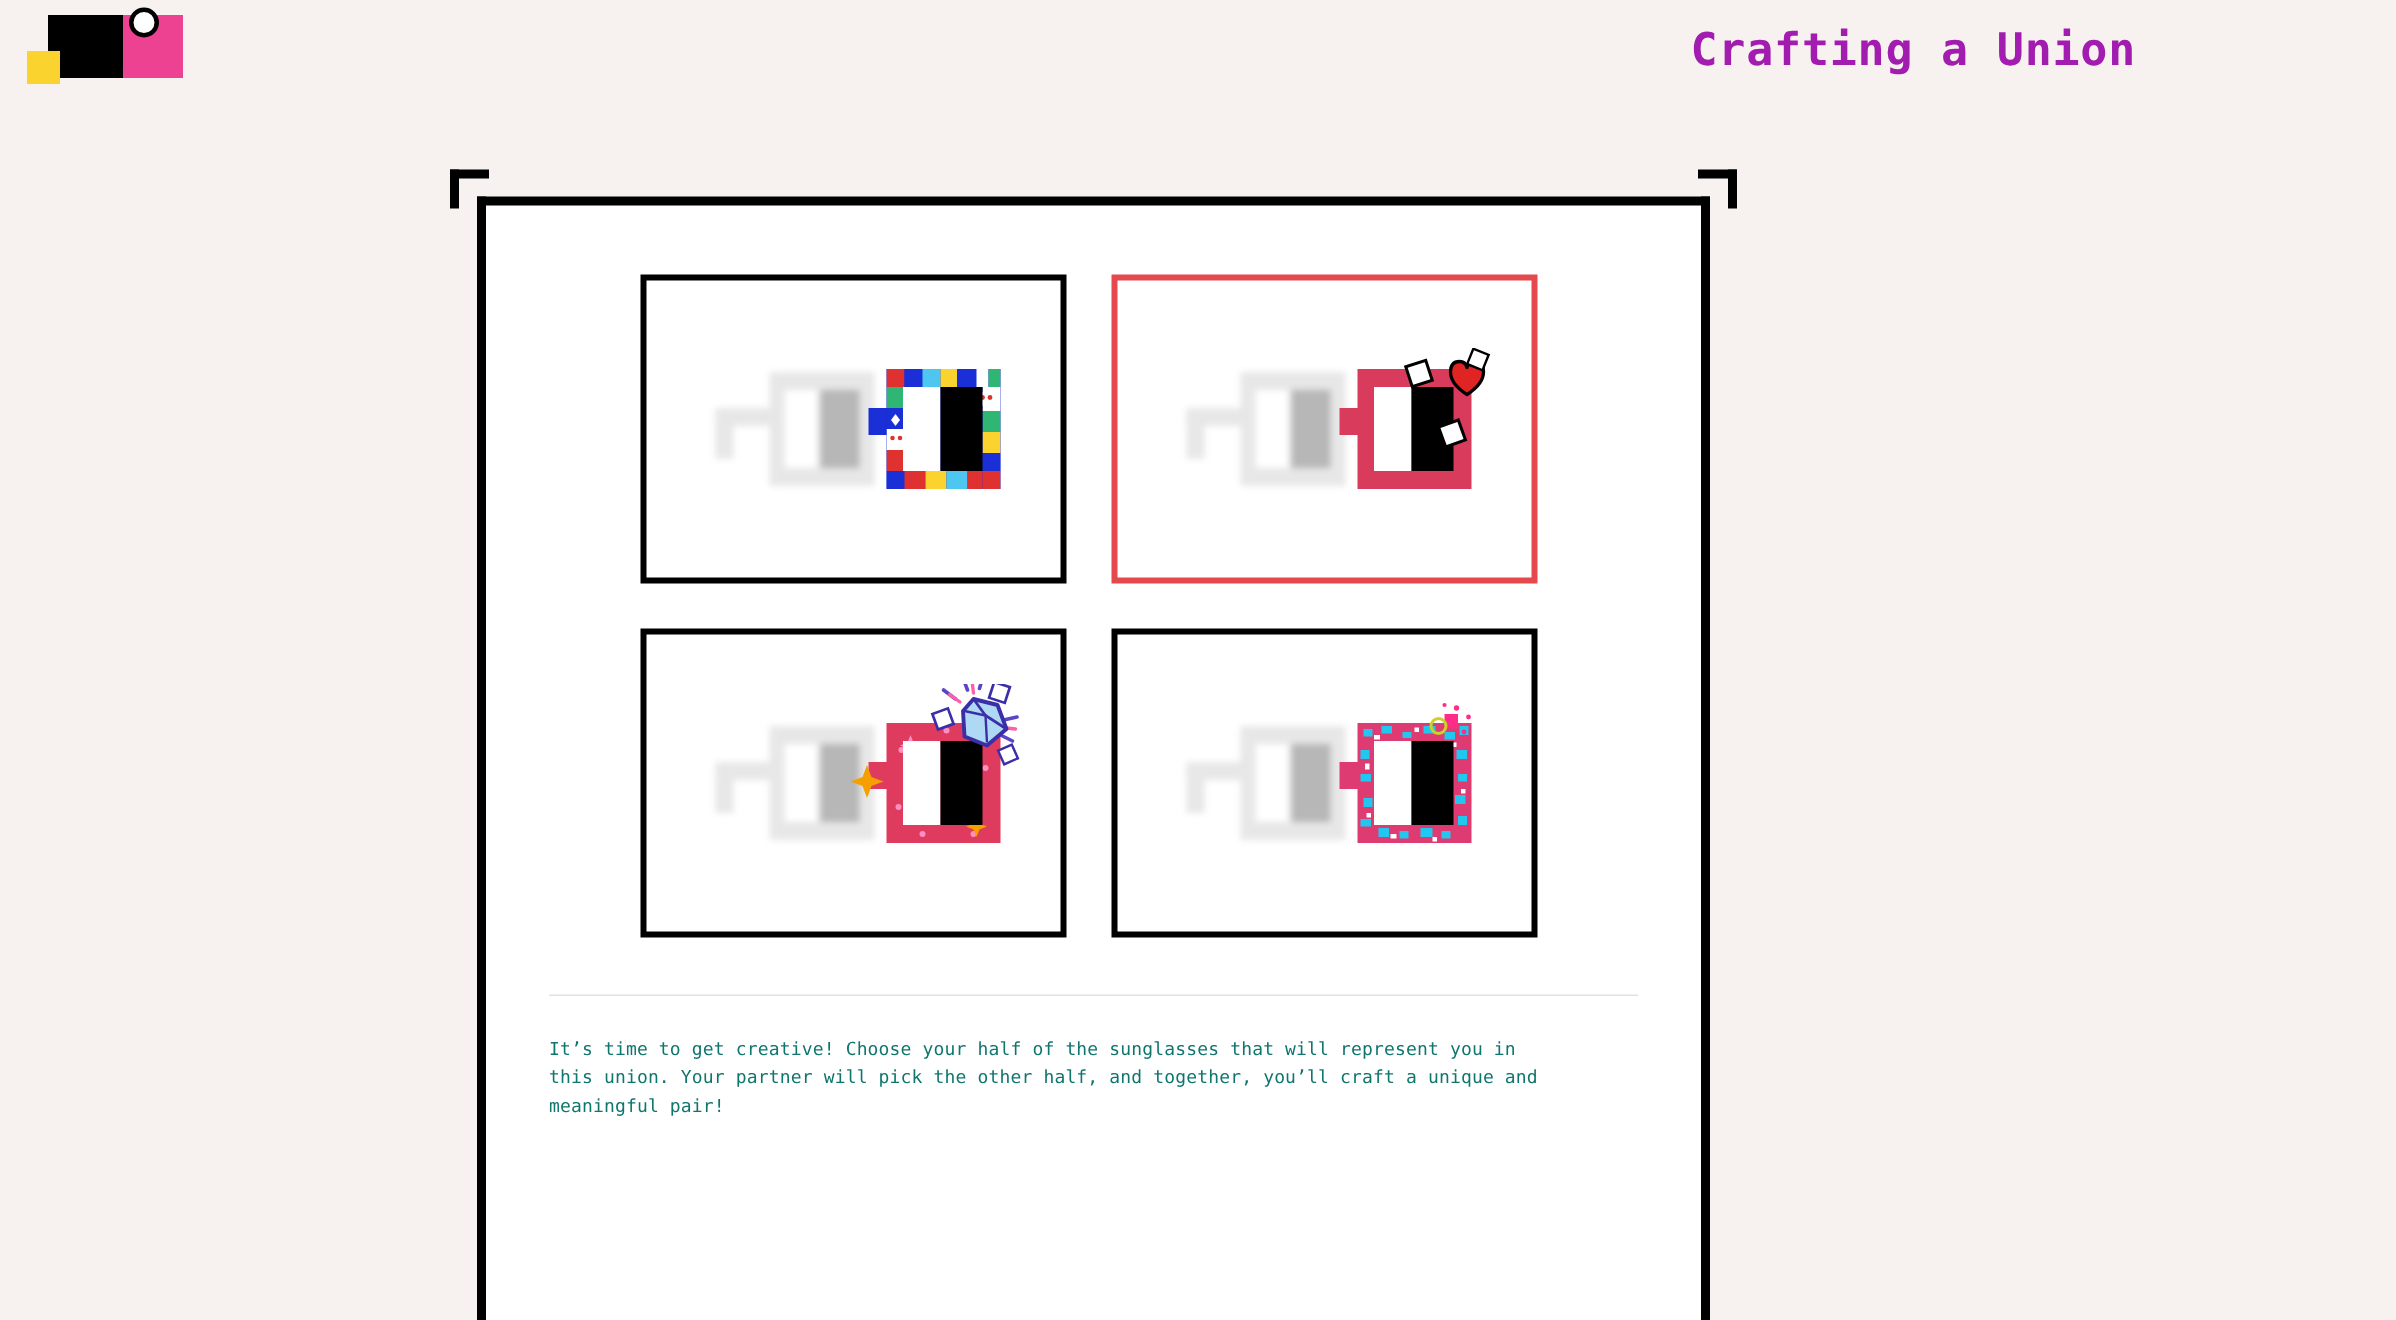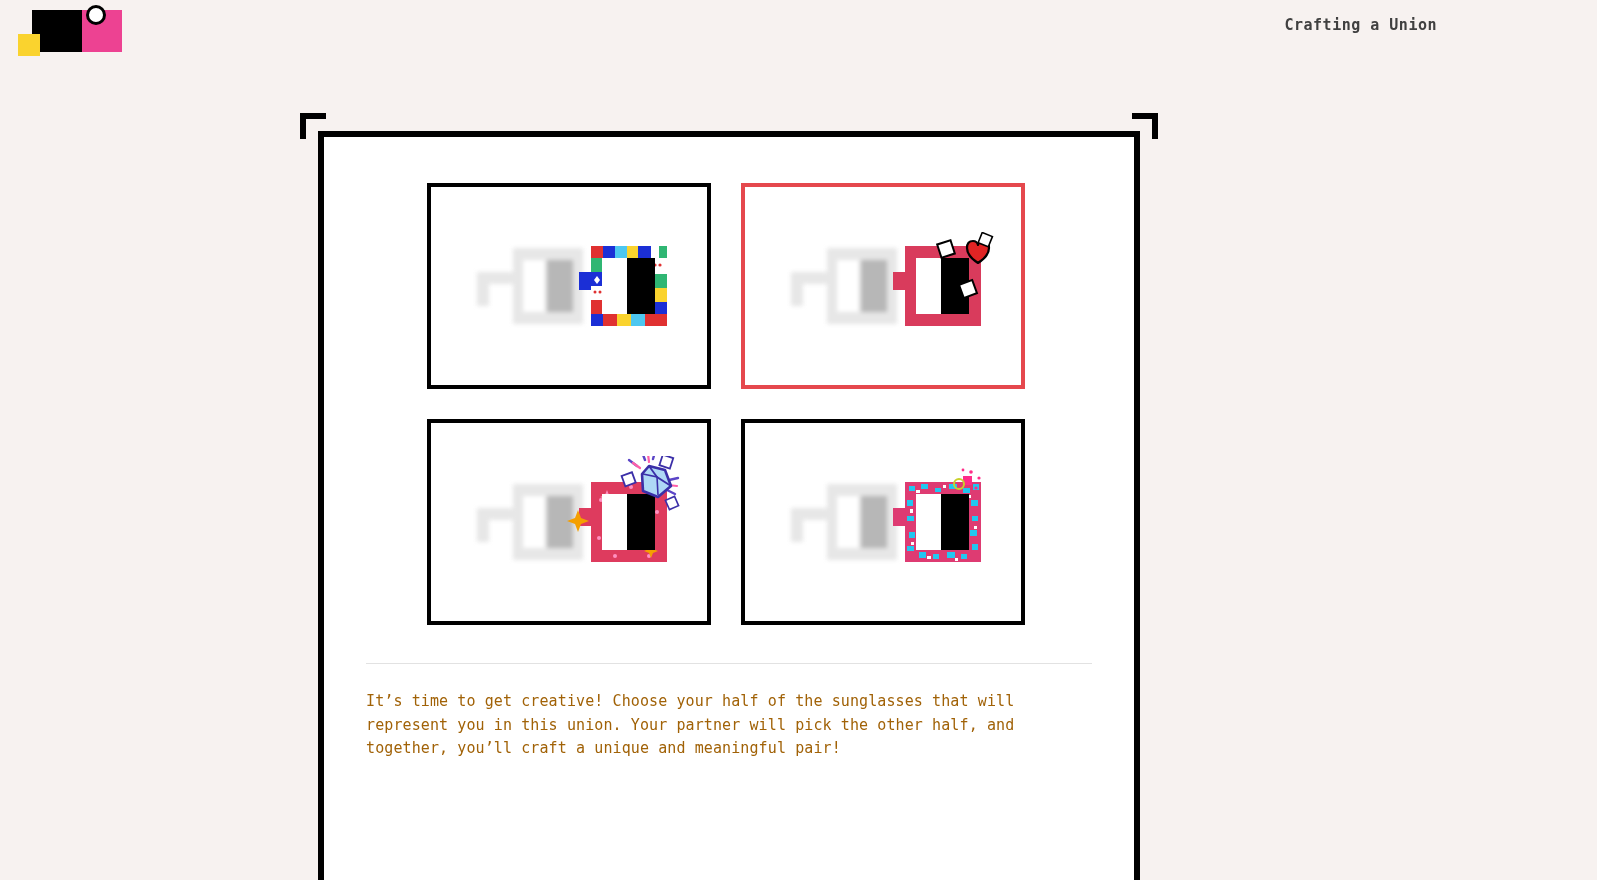--- a/index.html
+++ b/index.html
@@ -49,26 +49,26 @@
     position: absolute;
     left: 68px; top: 0px;
     width: 20px; height: 20px;
     border: 3px solid #000000;
     border-radius: 50%;
     background: #ffffff;
   }
 
   .header-title {
     position: absolute;
-    right: 160px;
+    right: 173px;
     top: 16px;
-    font-size: 15px;
+    font-size: 30px;
     font-weight: bold;
     letter-spacing: 0.5px;
-    color: #404040;
+    color: #a21caf;
     white-space: nowrap;
   }
 
   
   .frame-wrap {
     position: absolute;
     left: 300px;
     top: 113px;
     width: 858px;
     height: 770px;
@@ -230,23 +230,23 @@
   
   .divider {
     margin-top: 38px;
     height: 1px;
     background: #e2e2e2;
     width: 100%;
   }
 
   .description {
     margin-top: 26px;
-    font-size: 15px;
+    font-size: 12px;
     line-height: 1.58;
-    color: #a16207;
+    color: #0f766e;
     max-width: 676px;
     letter-spacing: 0.1px;
   }
 </style>
 </head>
 <body>
 
 <div class="header">
 
   <div class="logo">

